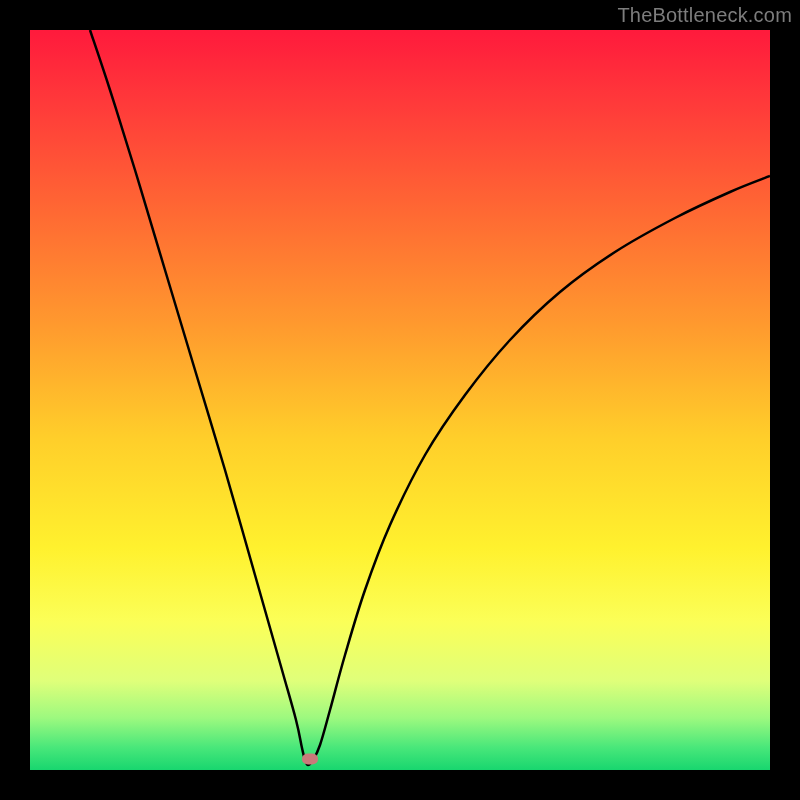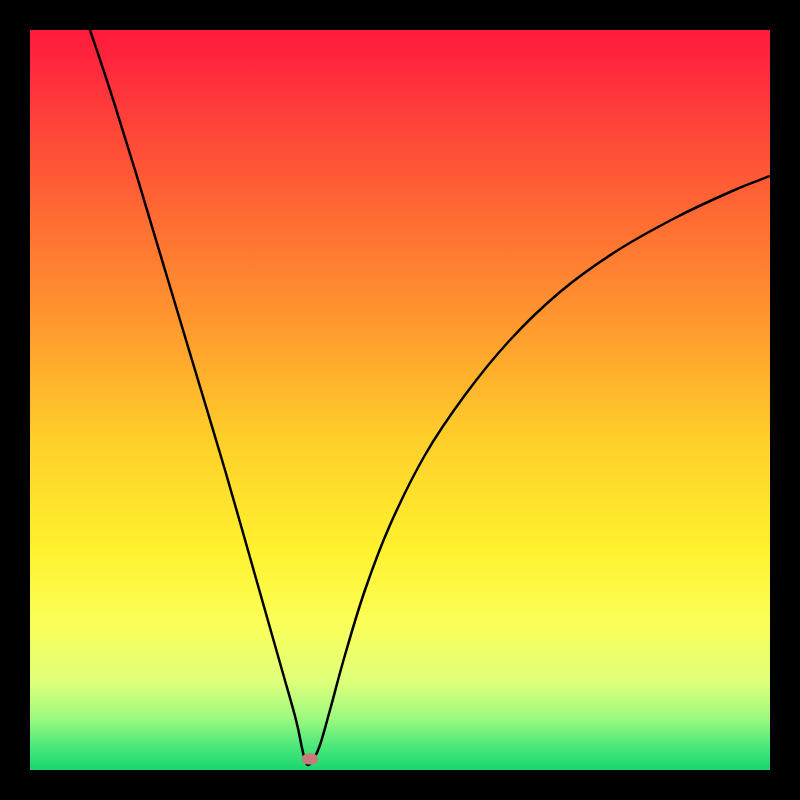--- a/index.html
+++ b/index.html
@@ -72,14 +72,15 @@
 
 <div class="stage">
 
   <div class="plot">
     <svg class="curve" viewBox="0 0 740 740" preserveAspectRatio="none">
       <path id="curve-path" d="M 60 0 C 63.6 10.799999999999999, 71.9 34.8, 80 60 C 88.1 85.2, 95.1 107.6, 105 140 C 114.9 172.4, 124.2 204, 135 240 C 145.8 276, 154.2 304, 165 340 C 175.8 376, 184.2 403.1, 195 440 C 205.8 476.9, 214.74 509, 225 545 C 235.26 581, 244.62 613.9, 252 640 C 259.38 666.1, 262.4 675.96, 266 690 C 269.6 704.04, 270.38 710.8, 272 718 C 273.62 725.2, 273.92 726.94, 275 730 C 276.08 733.06, 276.56 735, 278 735 C 279.44 735, 280.84 733.6, 283 730 C 285.16 726.4, 286.94 724, 290 715 C 293.06 706, 295.5 696.2, 300 680 C 304.5 663.8, 308.7 646.6, 315 625 C 321.3 603.4, 326.9 583.4, 335 560 C 343.1 536.6, 349.2 519.3, 360 495 C 370.8 470.7, 381.5 448.4, 395 425 C 408.5 401.6, 419.7 385.7, 435 365 C 450.3 344.3, 462.9 328.54, 480 310 C 497.1 291.46, 511.1 277.84, 530 262 C 548.9 246.16, 564.3 235.32, 585 222 C 605.7 208.68, 624.3 198.8, 645 188 C 665.7 177.2, 682.9 169.56, 700 162 C 717.1 154.44, 732.8 148.88, 740 146" fill="none" stroke="#000" stroke-width="2.5"></path>
     </svg>
     <div class="marker" id="marker" style="left: 280px; top: 729px;"></div>
   </div>
 
+  <div class="watermark">TheBottleneck.com</div>
 
 </div>
 
 </body></html>

